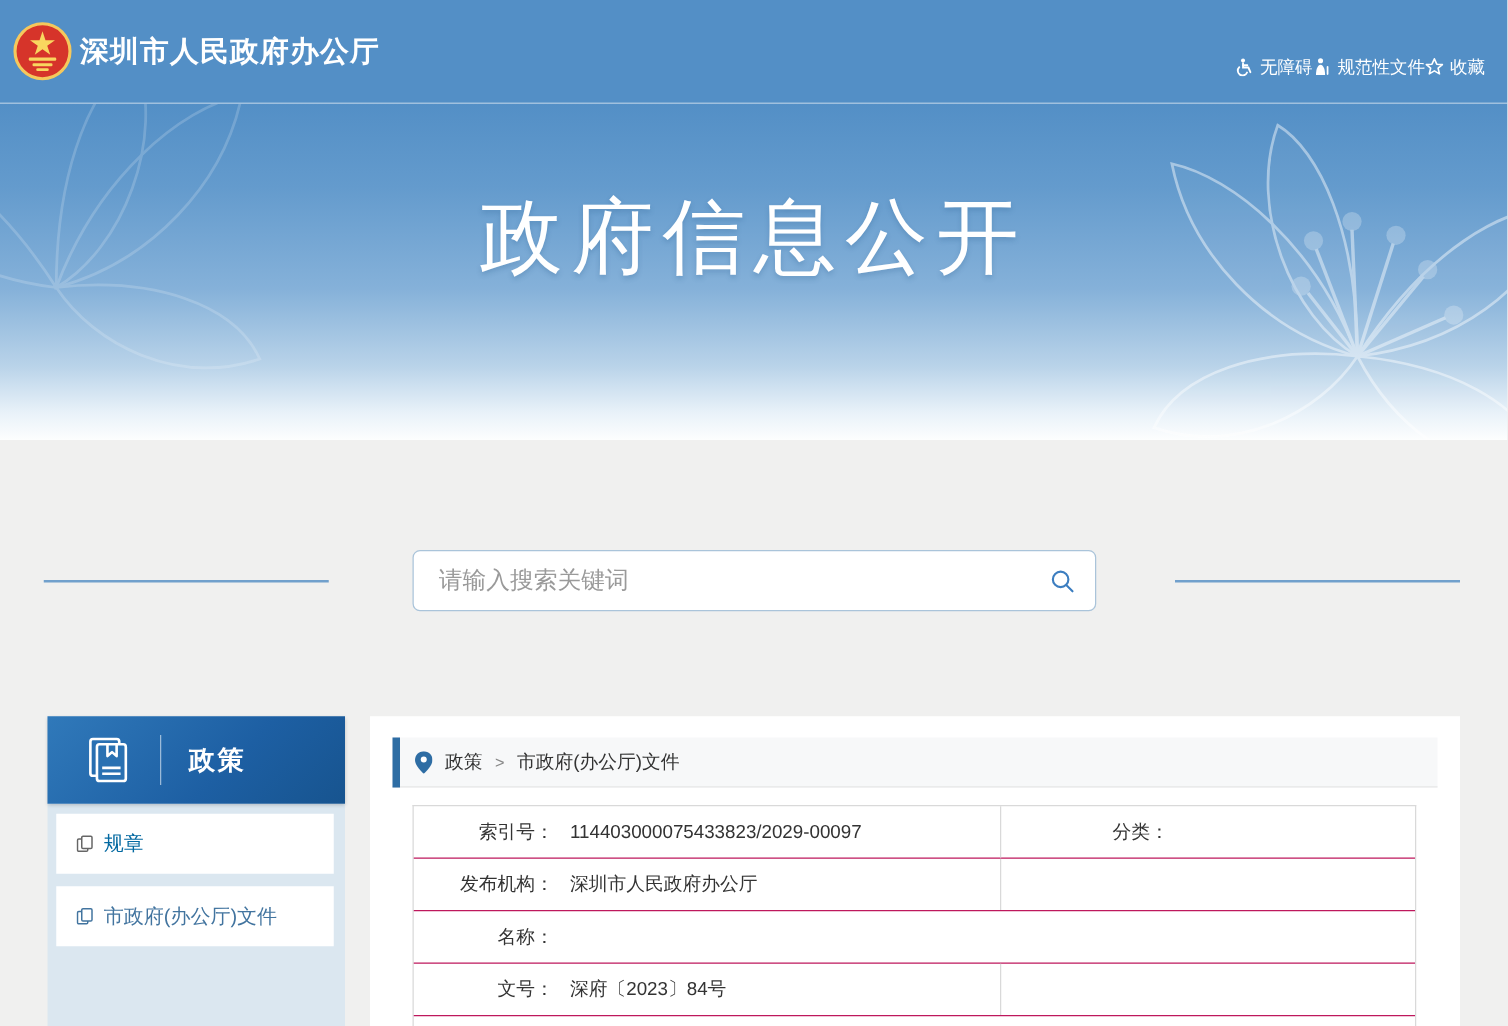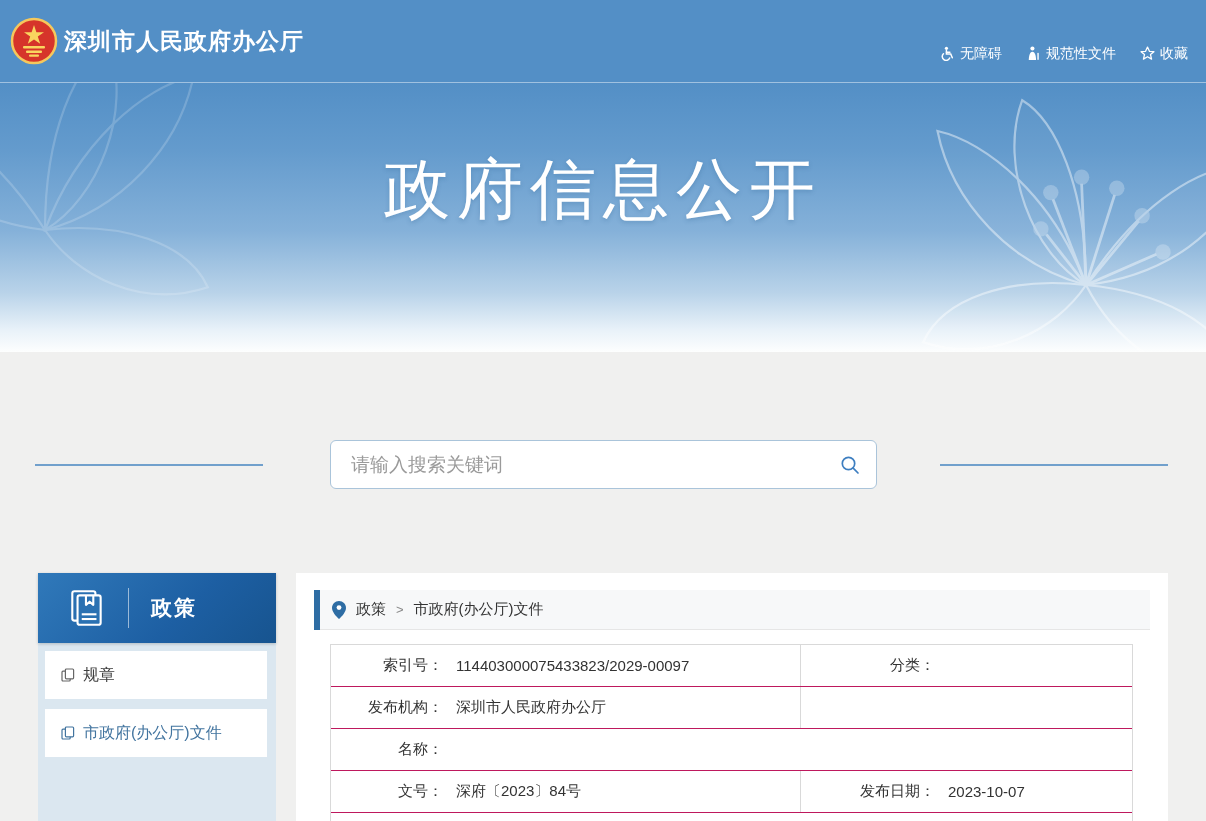--- a/index.html
+++ b/index.html
@@ -12,21 +12,21 @@
     background:#538fc6; border-bottom:1px solid rgba(255,255,255,.45);
     z-index:30;
   }
   .emblem { position:absolute; left:10px; top:17px; width:48px; height:48px; }
   .site-title {
     position:absolute; left:64px; top:0; height:83px; line-height:83px;
     color:#fff; font-size:23px; font-weight:700; letter-spacing:1px;
   }
   .top-links {
     position:absolute; right:18px; top:0; height:107px;
-    display:flex; align-items:center; gap:24px;text-align:right;
+    display:flex; align-items:center; text-align:right;
   }
   .top-link { display:flex; align-items:center; gap:5px; color:#fff; font-size:14px; cursor:pointer; }
   .top-link svg { display:block; }
 
   
   .banner {
     position:absolute; top:83px; left:0; width:1206px; height:269px;
     background:linear-gradient(180deg,#538fc6 0%,#649bcd 25%,#85b1d9 55%,#b9d3e9 78%,#e9f2f9 92%,#fdfefe 100%);
     overflow:hidden; z-index:20;
   }
@@ -65,21 +65,21 @@
     height:70px; background:linear-gradient(135deg,#3079ba 0%,#1d5fa3 60%,#17548f 100%);
     display:flex; align-items:center; box-shadow:0 1px 3px rgba(0,0,0,.2);
   }
   .sidebar-header .book { margin-left:28px; }
   .sidebar-header .vline { width:1px; height:40px; background:rgba(255,255,255,.55); margin:0 22px 0 20px; }
   .sidebar-header .cap { color:#fff; font-size:21px; font-weight:700; letter-spacing:2px; }
   .side-list { padding:8px 9px 0 7px; }
   .side-item {
     height:48px; background:#fff; margin-bottom:10px;
     display:flex; align-items:center; padding-left:16px; gap:8px;
-    font-size:16px; color:#404040; cursor:pointer;
+    font-size:16px; color:#0369a1; cursor:pointer;
   }
   .side-item svg { color:#666; }
   .side-item.active { color:#42749f; }
   .side-item.active svg { color:#42749f; }
 
   
   .main-panel { position:absolute; top:573px; left:296px; width:872px; height:248px; background:#fff; z-index:25; overflow:hidden; }
   .breadcrumb {
     position:absolute; top:17px; left:18px; right:18px; height:40px;
     background:#f7f8f9; border-bottom:1px solid #e6e6e6;
@@ -255,22 +255,18 @@
     <div class="t-row">
       <div class="t-cell full">
         <span class="t-label w1">名称：</span>
       </div>
     </div>
     <div class="t-row">
       <div class="t-cell c1">
         <span class="t-label w1">文号：</span>
         <span class="t-value">深府〔2023〕84号</span>
       </div>
-      <div class="t-cell c2">
-        <span class="t-label w2">发布日期：</span>
-        <span class="t-value">2023-10-07</span>
-      </div>
     </div>
     <div class="t-row">
       <div class="t-cell full"></div>
     </div>
   </div>
 </div>
 
 </body></html>

